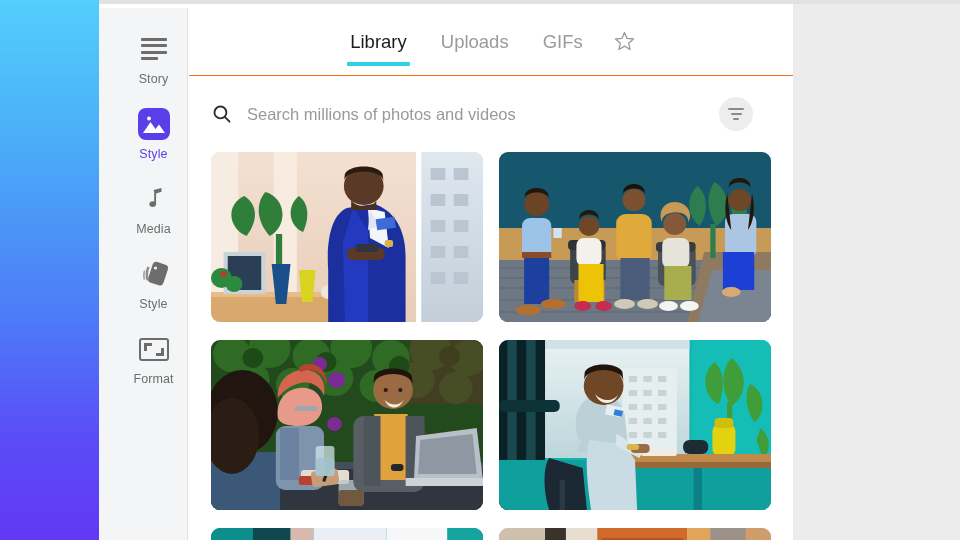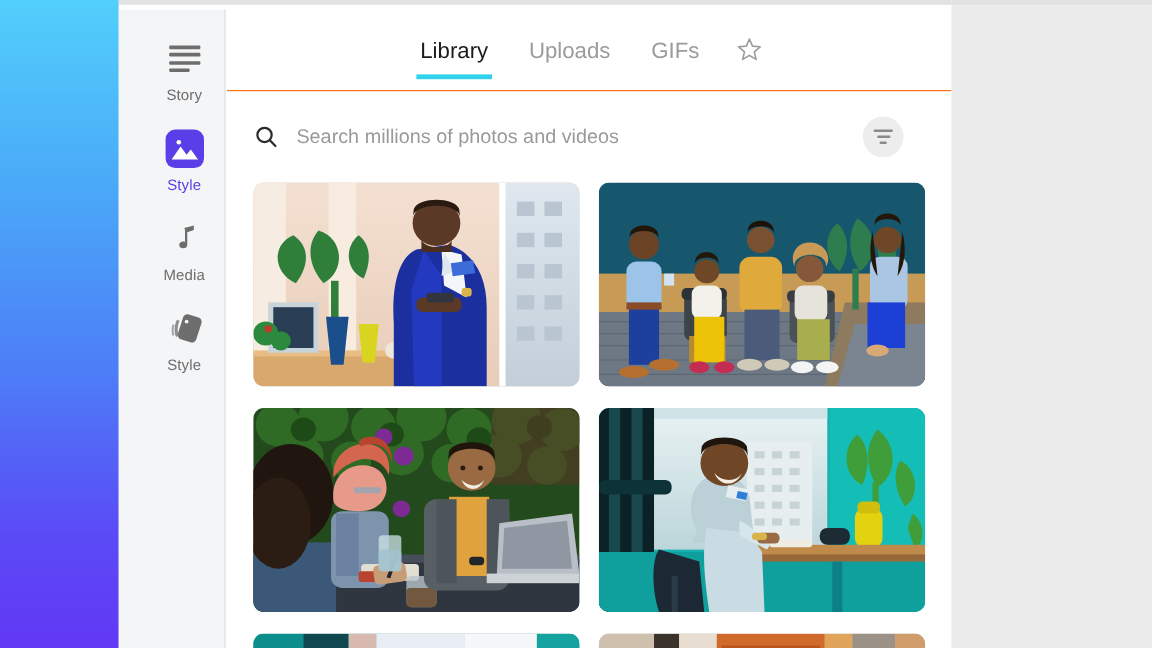--- a/index.html
+++ b/index.html
@@ -244,20 +244,29 @@
           <svg viewBox="0 0 34 34" width="32" height="32" aria-hidden="true">
             <rect x="13" y="5" width="17" height="23" rx="4" ry="4" fill="#6d6d6d" transform="rotate(18 21 16)"></rect>
             <circle cx="18.6" cy="10.6" r="1.7" fill="#f4f5f6"></circle>
             <path d="M10 9 C7.6 14 7.4 19.6 9.2 24.2 L11.6 23.2 C10.2 19.2 10.4 14.2 12.3 9.9 Z" fill="#8d8d8d"></path>
             <path d="M6.2 13 C5 16.4 5 20 6.1 23.3 L7.8 22.6 C6.9 19.7 6.9 16.5 7.9 13.6 Z" fill="#a5a5a5"></path>
           </svg>
         </span>
         <span class="nav-label">Style</span>
       </div>
 
+      <div class="nav-item">
+        <span class="nav-icon">
+          <span class="fmt-box">
+              <span class="c1"></span>
+              <span class="c2"></span>
+            </span>
+        </span>
+        <span class="nav-label">Format</span>
+      </div>
 
     </nav>
 
     <section class="content">
 
       <div class="tabbar">
         <div class="tab active">
           <span>Library</span>
         </div>
         <div class="tab">

